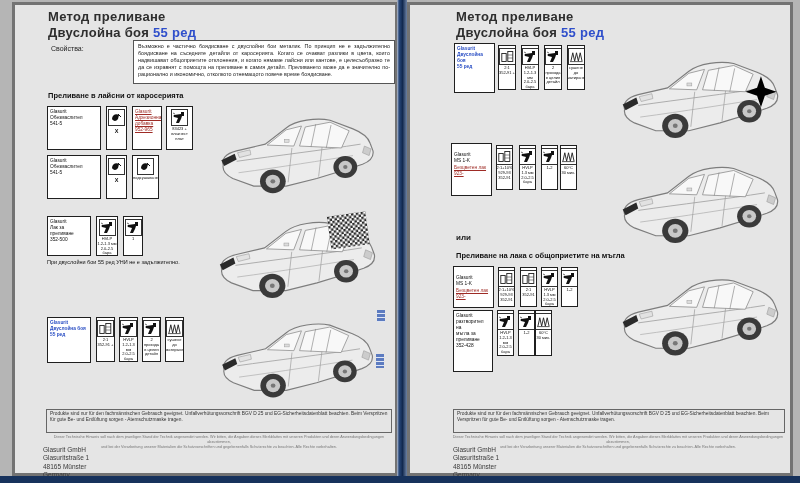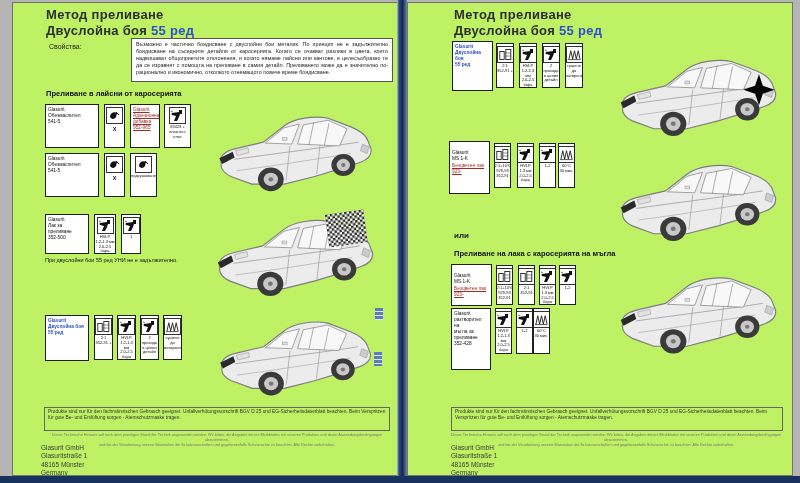--- a/index.html
+++ b/index.html
@@ -1,19 +1,19 @@
 <!DOCTYPE html>
 <html><head>
 <meta charset="utf-8">
 <style>
   html,body{margin:0;padding:0;}
   body{width:800px;height:483px;background:#b5b5b5;position:relative;overflow:hidden;
        font-family:"Liberation Sans",sans-serif;color:#1c1c1c;}
-  .page{position:absolute;top:2px;width:386px;height:474px;background:#bef264;
-        border:1px solid #737373;box-sizing:border-box;}
+  .page{position:absolute;top:2px;width:386px;height:474px;background:#e5e5e5;
+        border:3px solid #737373;box-sizing:border-box;}
   #page-left{left:12px;}
   #page-right{left:407px;}
   .abs{position:absolute;}
   .title{font-size:13px;font-weight:bold;color:#2e2e2e;letter-spacing:.3px;}
   .subtitle{font-size:13px;font-weight:bold;color:#2e2e2e;letter-spacing:.3px;white-space:nowrap;}
   .series{color:#2f4fcb;}
   .lbl{font-size:7px;color:#222;}
   .propbox{border:1px solid #555;background:#fff;font-size:5.4px;line-height:1.3;
            padding:2px 4px;box-sizing:border-box;text-align:justify;color:#222;}
   .h2{font-size:7.5px;font-weight:bold;color:#111;white-space:nowrap;}
@@ -306,21 +306,21 @@
 30 мин.</span>
   </div>
 
   <div class="car" style="left:201px;top:148px;width:185px;height:107px;">
     <svg viewBox="0 0 190 108">
         <use href="#car-shape"></use>
       </svg>
   </div>
 
   <div class="abs or" style="left:46px;top:228px;">или</div>
-  <div class="abs h2" style="left:46px;top:246px;">Преливане на лака с каросерията на мъгла</div>
+  <div class="abs h2" style="left:46px;top:246px;">Преливане на лака с общоприетите на мъгла</div>
 
   <div class="box pbox" style="left:43px;top:261px;width:41px;height:42px;">
     <span class="pre">Glasurit
 MS 1-K</span>
     <span class="pre rlink" style="display:block;margin-top:1px;">Безцветен лак
 923-</span>
   </div>
   <div class="box ibox" style="left:88px;top:262px;width:17px;height:40px;">
     <span class="frame"><svg width="13" height="13" viewBox="0 0 13 13">
           <use href="#ic-cups"></use>

